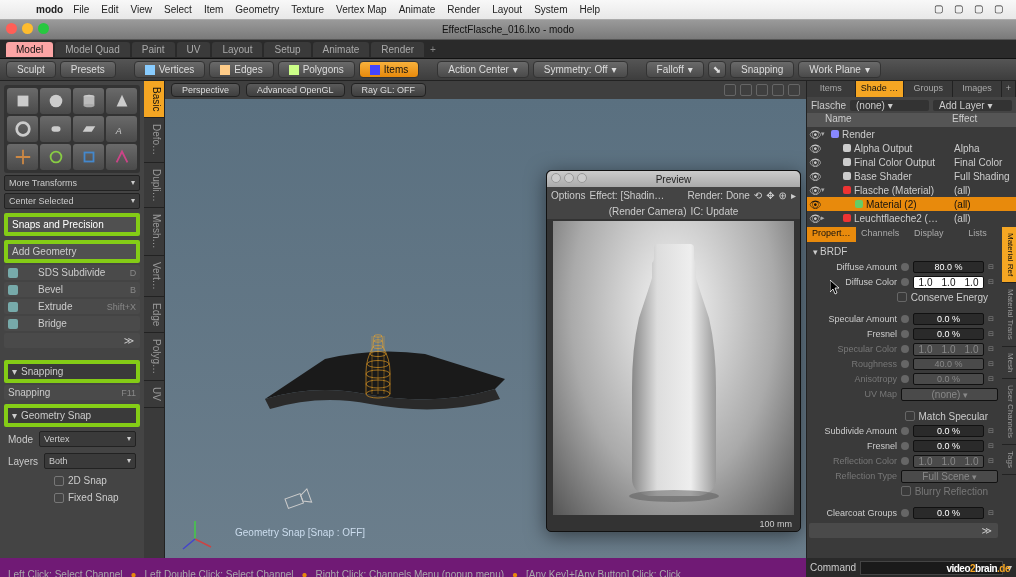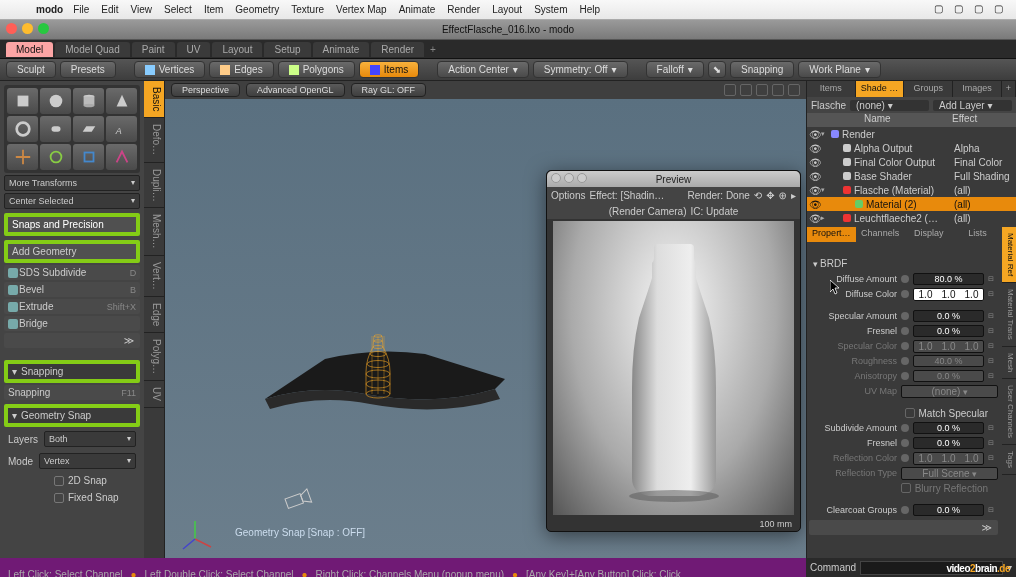--- a/index.html
+++ b/index.html
@@ -42,21 +42,21 @@
 .primgrid { display: grid; grid-template-columns: repeat(4, 1fr); gap: 2px; background: #333; padding: 3px; border-radius: 3px; }
 .primgrid .prim { height: 26px; background: linear-gradient(#6a6a6a,#4a4a4a); border-radius: 3px; display:flex; align-items:center; justify-content:center; }
 .prim svg { width: 18px; height: 18px; }
 
 .drop { background: #3a3a3a; border: 1px solid #222; color: #ccc; padding: 2px 4px; font-size: 9px; border-radius: 2px; position: relative; }
 .drop::after { content: "▾"; position: absolute; right: 4px; font-size: 8px; }
 
 .section { background: #3a3a3a; border: 4px solid #84cc16; border-radius: 2px; padding: 2px 4px; font-size: 10px; margin-top: 2px; }
 .section.hdr { background: #505050; color: #fff; }
 
-.toolitem { display: flex; align-items: center; padding: 2px 4px; background: #4a4a4a; border-radius: 2px; font-size: 10px; gap: 1px; }
+.toolitem { display: flex; align-items: center; padding: 2px 4px; background: #4a4a4a; border-radius: 2px; font-size: 10px; gap: 20px; }
 .toolitem .tico { width: 10px; height: 10px; background: #7aa; border-radius: 2px; }
 .toolitem .sc { margin-left: auto; color: #888; font-size: 9px; }
 
 .snaprow { display: flex; align-items: center; justify-content: space-between; padding: 2px 4px; font-size: 10px; }
 .chk { width: 10px; height: 10px; border: 1px solid #777; border-radius: 2px; display: inline-block; margin-right: 4px; }
 
 
 .viewport { flex: 1; position: relative; background: #667a8a; }
 .vptoolbar { height: 18px; background: #3f3f3f; display: flex; align-items: center; padding: 0 6px; gap: 6px; }
 .vpbtn { background: linear-gradient(#5a5a5a,#3f3f3f); border: 1px solid #222; border-radius: 4px; padding: 1px 10px; font-size: 9px; color: #ddd; }
@@ -83,37 +83,37 @@
 
 .rtabs { height: 16px; display: flex; background: #2a2a2a; }
 .rtabs .rt { flex: 1; padding: 2px 4px; font-size: 9px; background: #3a3a3a; color: #aaa; border-right: 1px solid #222; text-align: center; }
 .rtabs .rt.active { background: #f5a623; color: #111; }
 
 .filterrow { height: 16px; background: #444; display: flex; align-items: center; padding: 0 4px; font-size: 9px; gap: 4px; }
 .filterrow .fd { background: #333; padding: 0 6px; border-radius: 2px; flex: 1; }
 
 .treehdr { height: 14px; background: #555; display: flex; font-size: 9px; padding: 0 4px; }
 .treehdr span:first-child { width: 14px; }
-.treehdr span:nth-child(2) { flex: 1; margin-left: 39px; }
+.treehdr span:nth-child(2) { flex: 1; }
 
 .tree { background: #3a3a3a; }
 .trow { display: flex; align-items: center; height: 14px; padding: 0 2px; font-size: 9px; }
 .trow .eye { width: 12px; text-align: center; }
 .trow .tog { width: 10px; font-size: 7px; color: #aaa; }
 .trow .name { flex: 1; display: flex; align-items: center; gap: 3px; }
 .trow .eff { width: 60px; }
 .trow.sel { background: #e88a0c; color: #111; }
 .tico2 { width: 8px; height: 8px; display: inline-block; border-radius: 2px; }
 
 .proptabs { height: 15px; display: flex; background: #2a2a2a; margin-top: 2px; }
 .proptabs .pt { flex: 1; font-size: 9px; padding: 1px 2px; background: #3a3a3a; color: #aaa; text-align: center; }
 .proptabs .pt.active { background: #e88a0c; color: #111; }
 
 .props { padding: 2px 4px 2px 2px; margin-right: 14px; display: flex; flex-direction: column; gap: 1px; }
-.pgroup { font-size: 9px; color: #ccc; padding: 2px 4px; margin-top: 12px; }
+.pgroup { font-size: 9px; color: #ccc; padding: 2px 4px; }
 .prow3 { display: flex; align-items: center; gap: 4px; height: 14px; }
 .prow3 .plbl { width: 88px; text-align: right; font-size: 9px; color: #ccc; }
 .prow3.dim .plbl { color: #777; }
 .prow3 .pval { flex: 1; background: #2a2a2a; border: 1px solid #111; font-size: 9px; padding: 0 4px; color: #fff; text-align: center; border-radius: 2px; }
 .prow3 .pval.triple { display: flex; gap: 0; padding: 0; }
 .prow3 .pval.triple span { flex: 1; text-align: center; }
 .prow3 .pval.white { background: #fff; color: #111; }
 .prow3 .pval.dim { background: #4a4a4a; color: #888; }
 .prow3 .dot { width: 8px; height: 8px; border-radius: 50%; background: #666; }
 .prow3 .spin { width: 10px; font-size: 7px; color: #888; }
@@ -312,26 +312,26 @@
       <div class="toolitem" style="justify-content:center">
           <span>Snapping</span>
           <span class="sc">F11</span>
         </div>
 
       <div class="section" style="display:flex;align-items:center">
           <span style="margin-right:4px">▾</span>
           <span>Geometry Snap</span>
         </div>
       <div class="snaprow">
+        <span>Mode</span>
+        <div class="drop" style="flex:1;margin-left:6px">Vertex</div>
+      </div>
+      <div class="snaprow">
         <span>Layers</span>
         <div class="drop" style="flex:1;margin-left:6px">Both</div>
-      </div>
-      <div class="snaprow">
-        <span>Mode</span>
-        <div class="drop" style="flex:1;margin-left:6px">Vertex</div>
       </div>
       <div class="snaprow" style="justify-content:flex-start;padding-left:50px">
           <span class="chk"></span>
           <span>2D Snap</span>
         </div>
       <div class="snaprow" style="justify-content:flex-start;padding-left:50px">
           <span class="chk"></span>
           <span>Fixed Snap</span>
         </div>
     </div>
@@ -542,20 +542,24 @@
       <div class="prow3">
           <span class="plbl">Diffuse Color</span>
           <span class="dot"></span>
           <div class="pval triple white">
             <span>1.0</span>
             <span>1.0</span>
             <span>1.0</span>
           </div>
           <span class="spin">⊟</span>
         </div>
+      <div class="pchk">
+          <span class="cb"></span>
+          <span>Conserve Energy</span>
+        </div>
 
       <div style="height:6px"></div>
       <div class="prow3">
           <span class="plbl">Specular Amount</span>
           <span class="dot"></span>
           <div class="pval">0.0 %</div>
           <span class="spin">⊟</span>
         </div>
       <div class="prow3">
           <span class="plbl">Fresnel</span>

